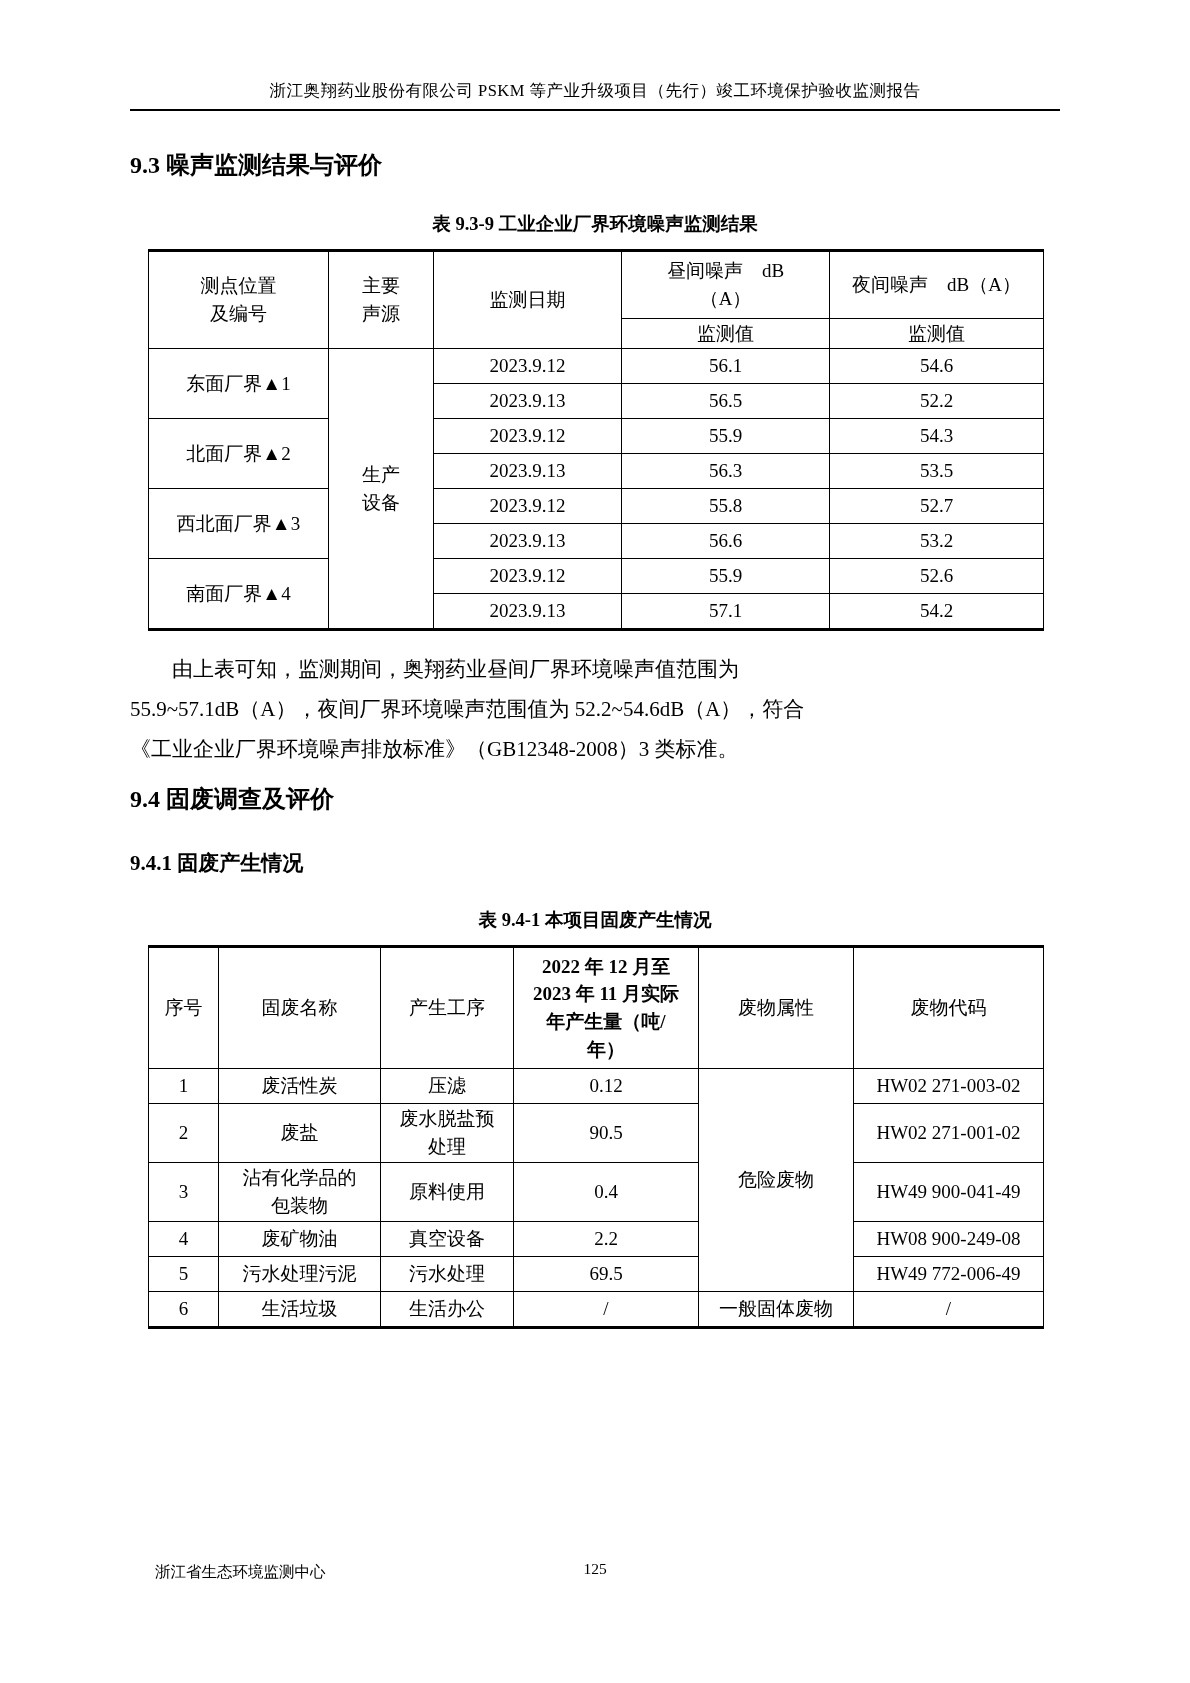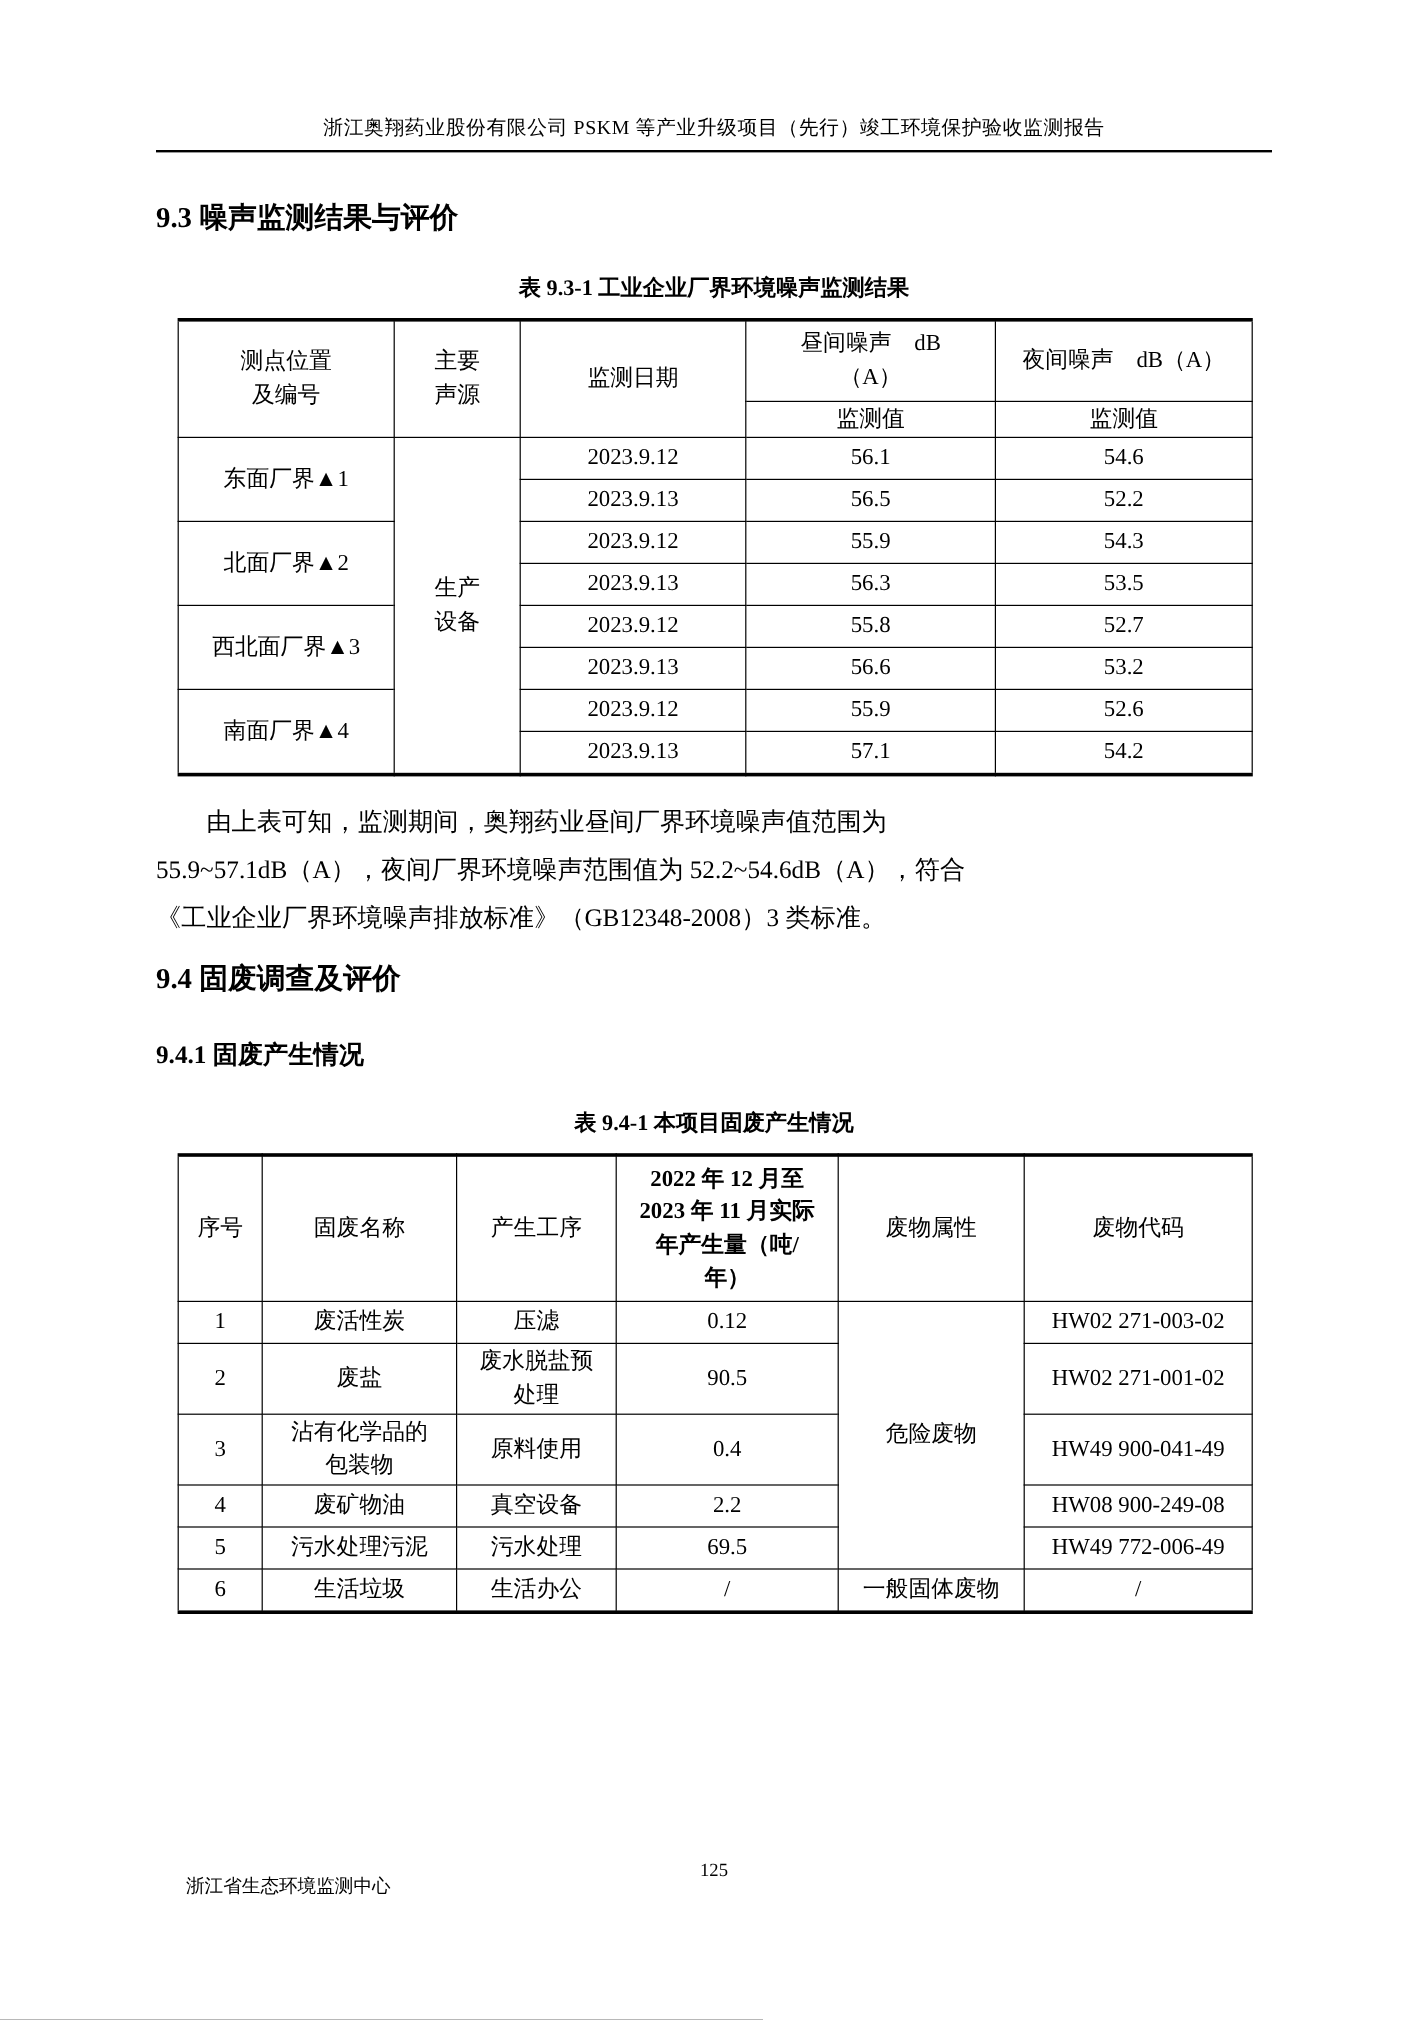--- a/index.html
+++ b/index.html
@@ -1,19 +1,19 @@
 <!DOCTYPE html>
 <html><head>
 <meta charset="utf-8">
 <style>
   html,body { margin:0; padding:0; background:#888; }
   .page {
     width:1190px; height:1683px; background:#ffffff; color:#000;
     font-family:"Liberation Serif","DejaVu Serif",serif;
-    position:relative; box-sizing:border-box; padding:16px 130px;
+    position:relative; box-sizing:border-box; padding:0 130px;
     margin:0 auto; overflow:hidden;
   }
   .doc-header { padding-top:80px; text-align:center; font-size:16.5px; letter-spacing:0.5px; white-space:nowrap; }
   .header-rule { margin-top:7px; height:0; border:none; border-top:2.5px solid #000; }
   .sec-heading { font-size:24px; font-weight:bold; margin:38px 0 0 0; }
   .subsec-heading { font-size:21px; font-weight:bold; margin:34px 0 0 0; }
   .para { font-size:21px; margin:34px 0 0 0; text-indent:2em; }
   .tbl-title { font-size:18.5px; font-weight:bold; text-align:center; margin:30px 0 0 0; }
   table {
     border-collapse:collapse; table-layout:fixed;
@@ -34,34 +34,34 @@
   .bold { font-weight:bold; }
   .analysis {
     font-size:21px; margin:18px 0 0 0; white-space:pre-line;
     line-height:40px; text-indent:2em;
   }
   .doc-footer {
     position:absolute; left:130px; right:130px; top:1550px;
     font-size:15.5px; height:22px;
   }
   .footer-org { position:absolute; left:25px; top:0;margin-top:12px; }
-  .footer-page { position:absolute; left:50%; transform:translateX(-50%); top:0; }
+  .footer-page { position:absolute; left:50%; transform:translateX(-50%); top:10px; }
 </style>
 </head>
 <body>
 
 <div class="page">
 
   <div class="doc-header">浙江奥翔药业股份有限公司 PSKM 等产业升级项目（先行）竣工环境保护验收监测报告</div>
   <hr class="header-rule">
 
   <div class="sec-heading">9.3  噪声监测结果与评价</div>
 
 
-  <div class="tbl-title">表 9.3-1  工业企业厂界环境噪声监测结果</div>
+  <div class="tbl-title">表 9.3-9  工业企业厂界环境噪声监测结果</div>
 
   <table>
     <colgroup>
       <col style="width:180px">
         <col style="width:105px">
         <col style="width:188px">
       <col style="width:208px">
         <col style="width:214px">
     </colgroup>
     <tbody>

